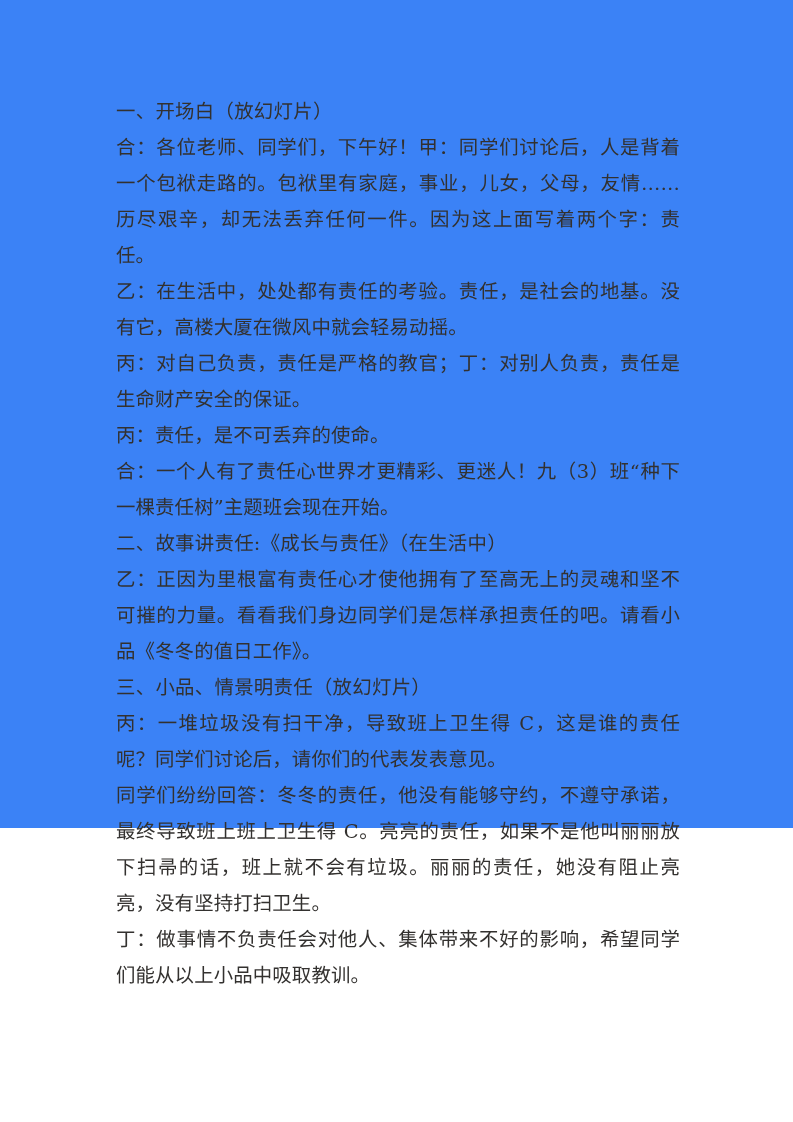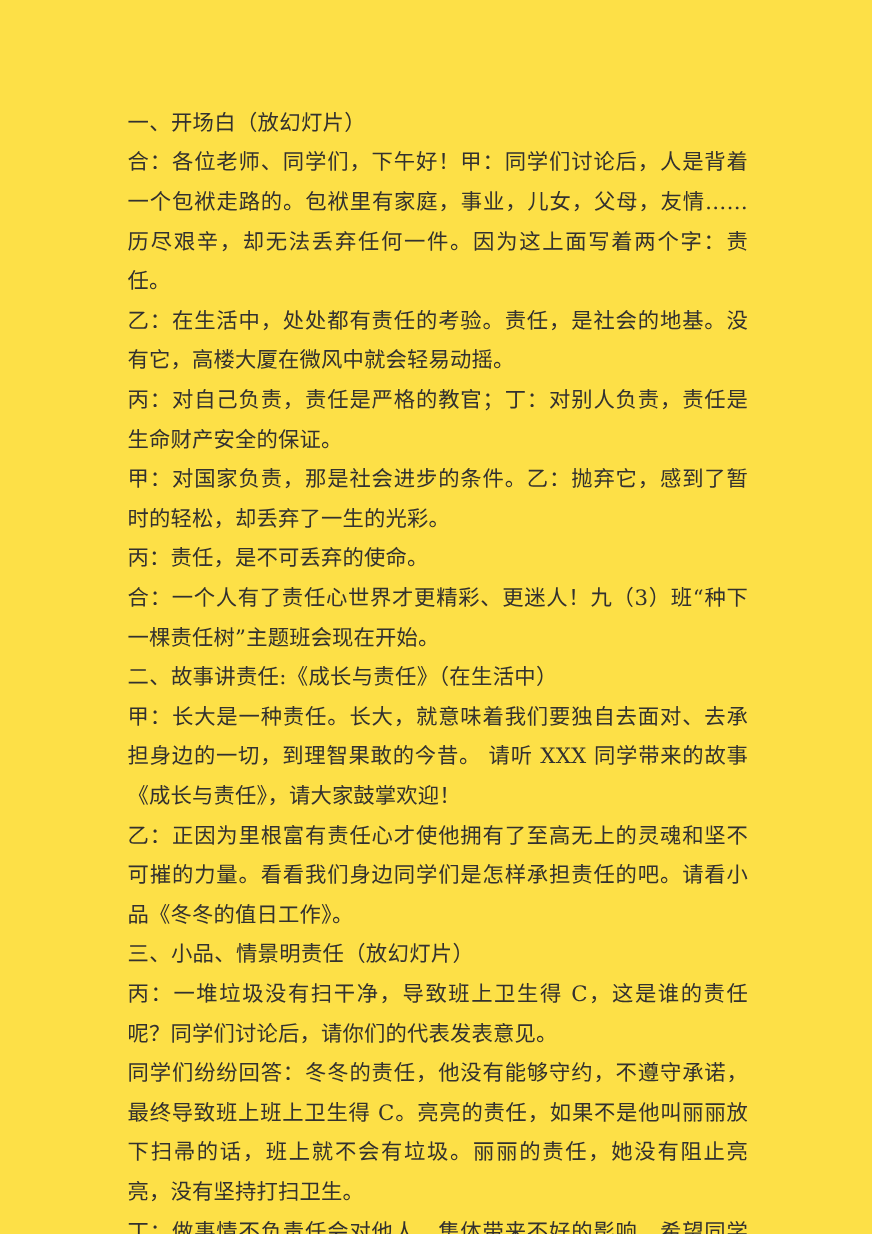--- a/index.html
+++ b/index.html
@@ -10,22 +10,22 @@
   }
   body {
     width: 793px;
     height: 1122px;
     overflow: hidden;
     font-family: "DejaVu Serif", "Liberation Serif", serif;
   }
   .page {
     position: relative;
     width: 793px;
-    height: 1122px;
-    background: #fde047;
+    height: 828px;
+    background: #3b82f6;
     box-sizing: border-box;
   }
   .doc-body {
     position: absolute;
     left: 116px;
     top: 94px;
     width: 564px;
   }
   .para {
     margin: 0;
@@ -53,29 +53,27 @@
   <div class="doc-body">
 
     <p class="para heading last-line-left">一、开场白（放幻灯片）</p>
 
     <p class="para last-line-left">合：各位老师、同学们，下午好！甲：同学们讨论后，人是背着一个包袱走路的。包袱里有家庭，事业，儿女，父母，友情……历尽艰辛，却无法丢弃任何一件。因为这上面写着两个字：责任。</p>
 
     <p class="para last-line-left">乙：在生活中，处处都有责任的考验。责任，是社会的地基。没有它，高楼大厦在微风中就会轻易动摇。</p>
 
     <p class="para last-line-left">丙：对自己负责，责任是严格的教官；丁：对别人负责，责任是生命财产安全的保证。</p>
 
-    <p class="para last-line-left">甲：对国家负责，那是社会进步的条件。乙：抛弃它，感到了暂时的轻松，却丢弃了一生的光彩。</p>
 
     <p class="para last-line-left">丙：责任，是不可丢弃的使命。</p>
 
     <p class="para last-line-left">合：一个人有了责任心世界才更精彩、更迷人！九（3）班“种下一棵责任树”主题班会现在开始。</p>
 
     <p class="para heading last-line-left">二、故事讲责任:《成长与责任》（在生活中）</p>
 
-    <p class="para last-line-left">甲：长大是一种责任。长大，就意味着我们要独自去面对、去承担身边的一切，到理智果敢的今昔。 请听 XXX 同学带来的故事《成长与责任》，请大家鼓掌欢迎！</p>
 
     <p class="para last-line-left">乙：正因为里根富有责任心才使他拥有了至高无上的灵魂和坚不可摧的力量。看看我们身边同学们是怎样承担责任的吧。请看小品《冬冬的值日工作》。</p>
 
     <p class="para heading last-line-left">三、小品、情景明责任（放幻灯片）</p>
 
     <p class="para last-line-left">丙：一堆垃圾没有扫干净，导致班上卫生得 C，这是谁的责任呢？同学们讨论后，请你们的代表发表意见。</p>
 
     <p class="para last-line-left">同学们纷纷回答：冬冬的责任，他没有能够守约，不遵守承诺，最终导致班上班上卫生得 C。亮亮的责任，如果不是他叫丽丽放下扫帚的话，班上就不会有垃圾。丽丽的责任，她没有阻止亮亮，没有坚持打扫卫生。</p>
 
     <p class="para last-line-left">丁：做事情不负责任会对他人、集体带来不好的影响，希望同学们能从以上小品中吸取教训。</p>

